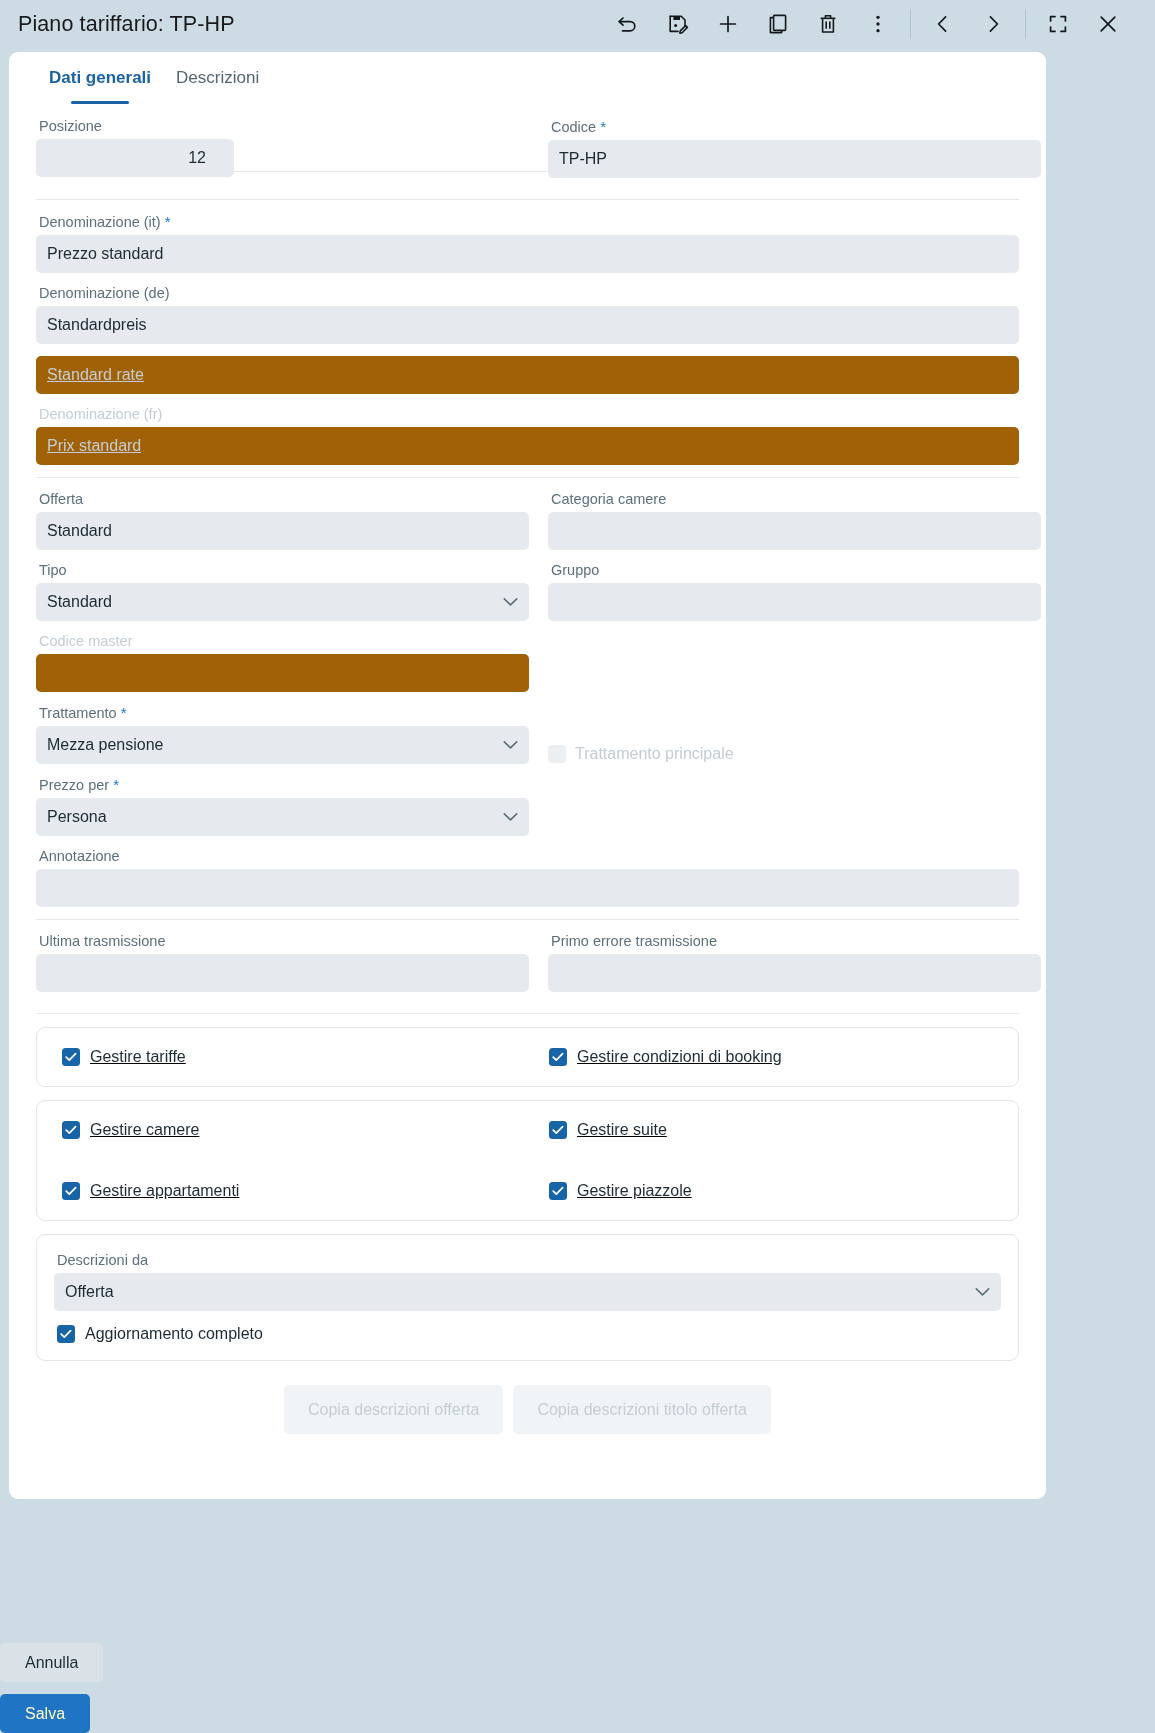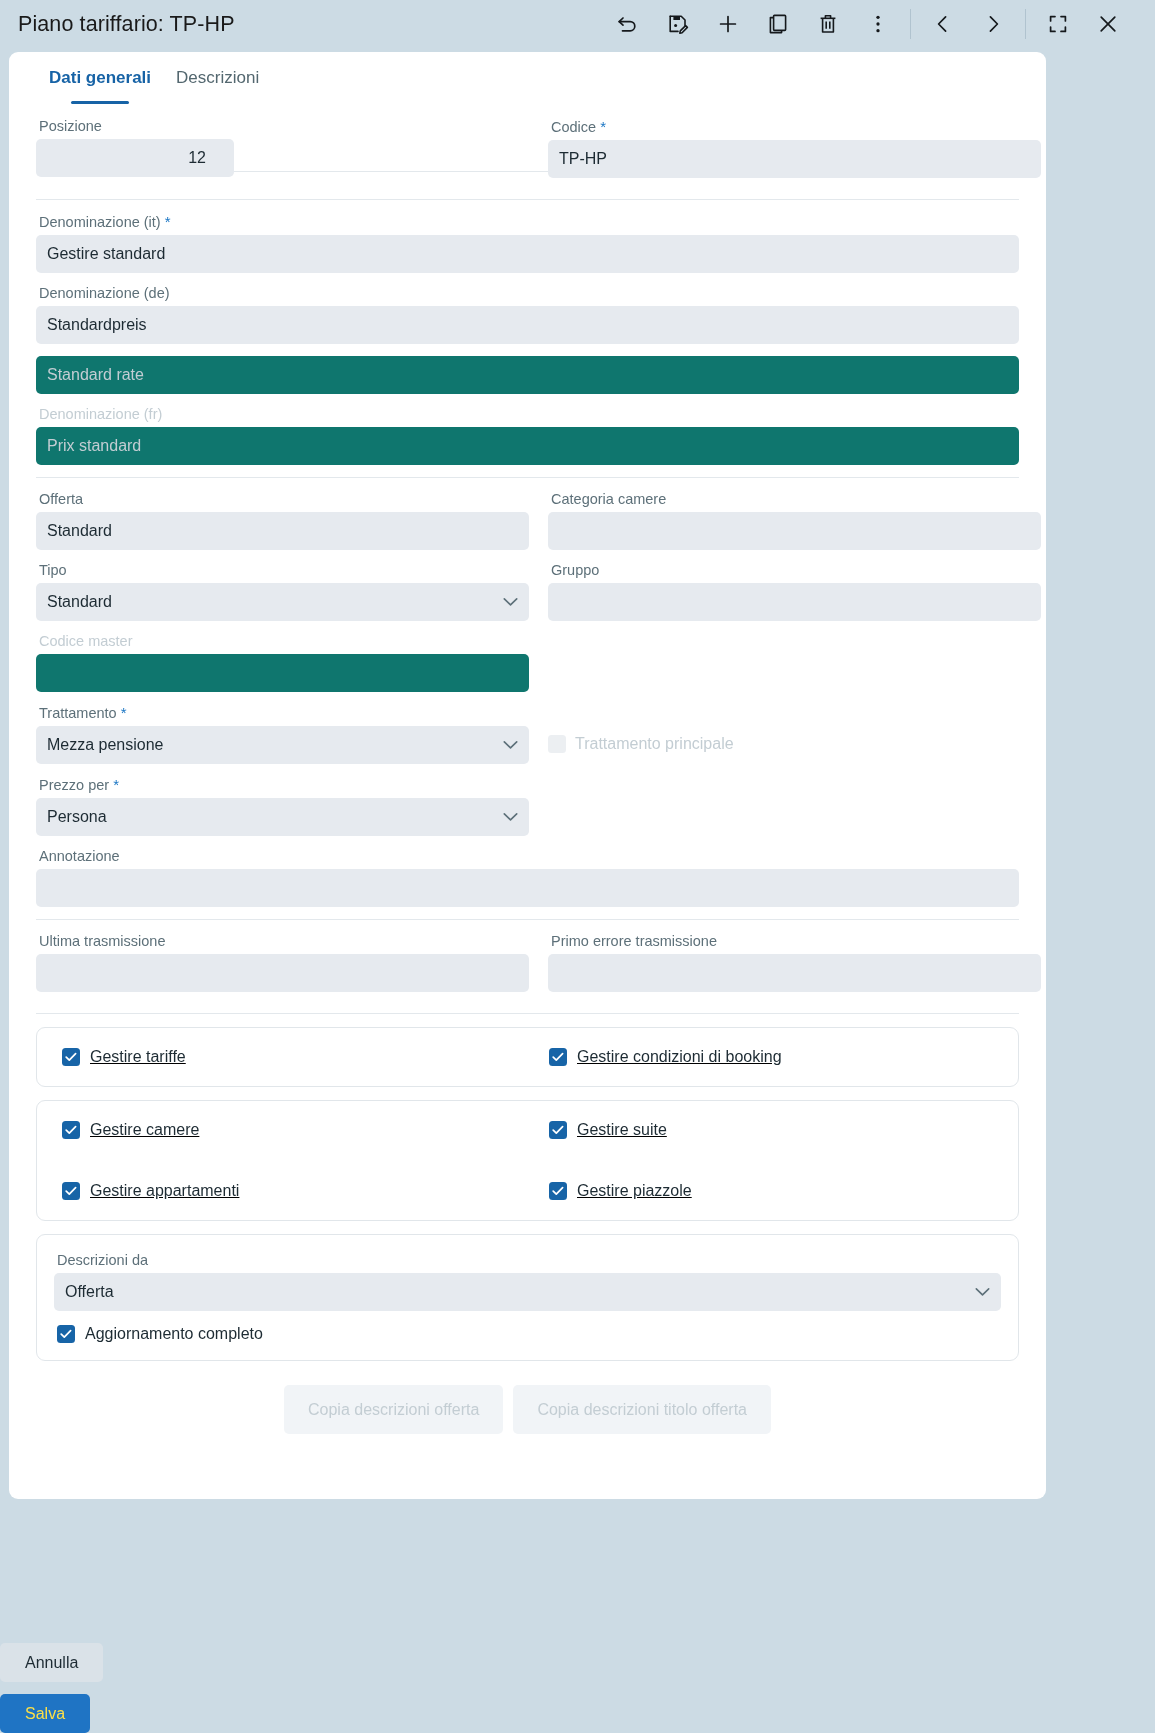--- a/index.html
+++ b/index.html
@@ -131,23 +131,24 @@
     border-radius: 5px;
     display: flex;
     align-items: center;
     padding: 0 11px;
     font-size: 16px;
     color: #1d2b33;
     position: relative;
     cursor: text;
   }
   .fctrl.disabled {
-    background: #0f766e;
+    background: #a16207;
     color: #c3cdd3;
     cursor: default;
+    text-decoration: underline;
   }
   .fctrl.num { justify-content: flex-end; padding-right: 28px; }
   .fctrl.select { cursor: pointer; padding-right: 34px; }
   .fctrl .val { overflow: hidden; text-overflow: ellipsis; white-space: nowrap; }
   .chev {
     position: absolute;
     right: 11px; top: 50%;
     transform: translateY(-50%);
     width: 15px; height: 9px;
     pointer-events: none;
@@ -156,21 +157,21 @@
 
   .hr {
     height: 1px;
     background: #e3e8ec;
     margin: 9px 0 13px 0;
   }
 
   
   .inline-check {
     display: flex;
-    align-items: center;
+    align-items: flex-end;
     height: 38px;
     margin-top: 21px;
     gap: 9px;
   }
 
   
   .cb {
     width: 18px; height: 18px;
     border-radius: 3.5px;
     background: #1764a7;
@@ -254,21 +255,21 @@
     height: 39px;
     border-radius: 5px;
     border: none;
     font-size: 16px;
     font-family: inherit;
     padding: 0 25px;
     cursor: pointer;
     white-space: nowrap;
   }
   .btn-secondary { background: #dae2e8; color: #1d2b33; }
-  .btn-primary { background: #1f74c4; color: #fde047; text-align: right; }
+  .btn-primary { background: #1f74c4; color: #fef9c3; text-align: right; }
 </style>
 </head>
 <body>
 
 <div class="window">
 
   <div class="titlebar">
     <div class="title-text">Piano tariffario: TP-HP</div>
     <div class="titlebar-spacer"></div>
     <div class="tb-icons">
@@ -382,21 +383,21 @@
               </div>
             </div>
           </div>
         </div>
 
         <div class="hr"></div>
 
         <div class="fg">
           <span class="flabel"><span>Denominazione (it)</span> <span class="req">*</span></span>
           <div class="fctrl">
-            <span class="val">Gestire standard</span>
+            <span class="val">Prezzo standard</span>
           </div>
         </div>
 
         <div class="fg">
           <span class="flabel">Denominazione (de)</span>
           <div class="fctrl">
             <span class="val">Standardpreis</span>
           </div>
         </div>
 

